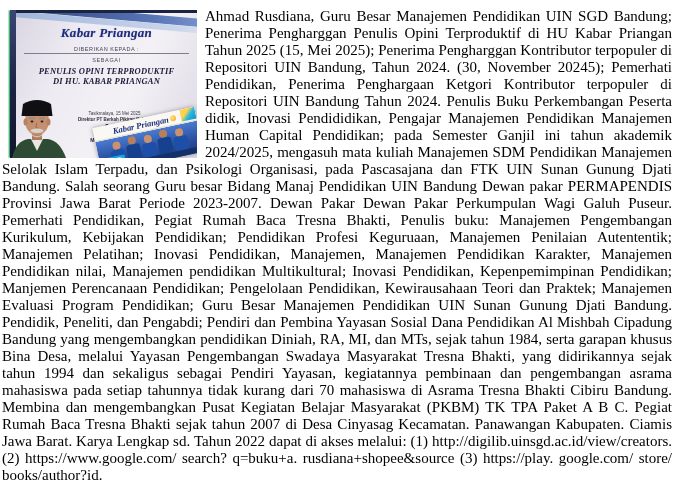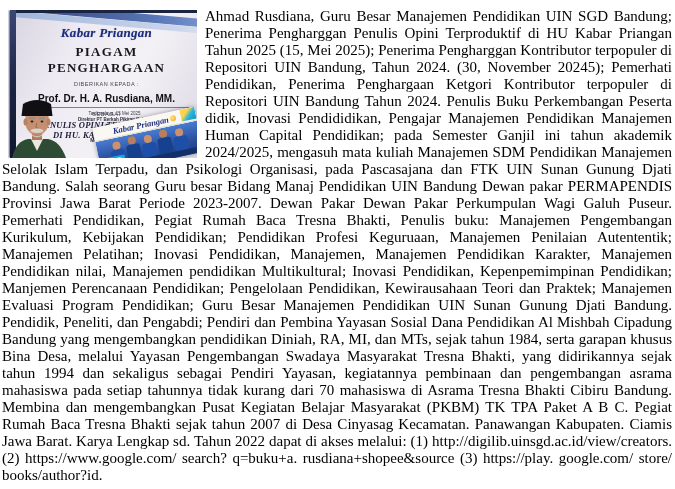--- a/index.html
+++ b/index.html
@@ -147,23 +147,21 @@
 
     <span class="cert-figure">
       <span class="cert">
         <span class="band-top"></span>
         <span class="stripe1"></span>
         <span class="stripe2"></span>
         <span class="band-left"></span>
 
         <span class="cert-inner" style="display:block">
           <span class="c-brand" style="display:block">Kabar Priangan</span>
-          <span class="c-title" style="display:block">PIAGAM PENGHARGAAN</span>
           <span class="c-given" style="display:block">DIBERIKAN KEPADA :</span>
-          <span class="c-recipient">Prof. Dr. H. A. Rusdiana, MM.</span>
           <span class="c-rule" style="display:block"></span>
           <span class="c-as" style="display:block">SEBAGAI</span>
           <span class="c-award1" style="display:block">PENULIS OPINI TERPRODUKTIF</span>
           <span class="c-award2" style="display:block">DI HU. KABAR PRIANGAN</span>
         </span>
 
         <span class="sign-block" style="display:block">
           <span class="c-date" style="display:block">Tasikmalaya, 15 Mei 2025</span>
           <span class="c-signer-title" style="display:block">Direktur PT Berkah Pikiran Rakyat</span>
           <svg class="c-sig" width="34" height="15" viewBox="0 0 34 15">

